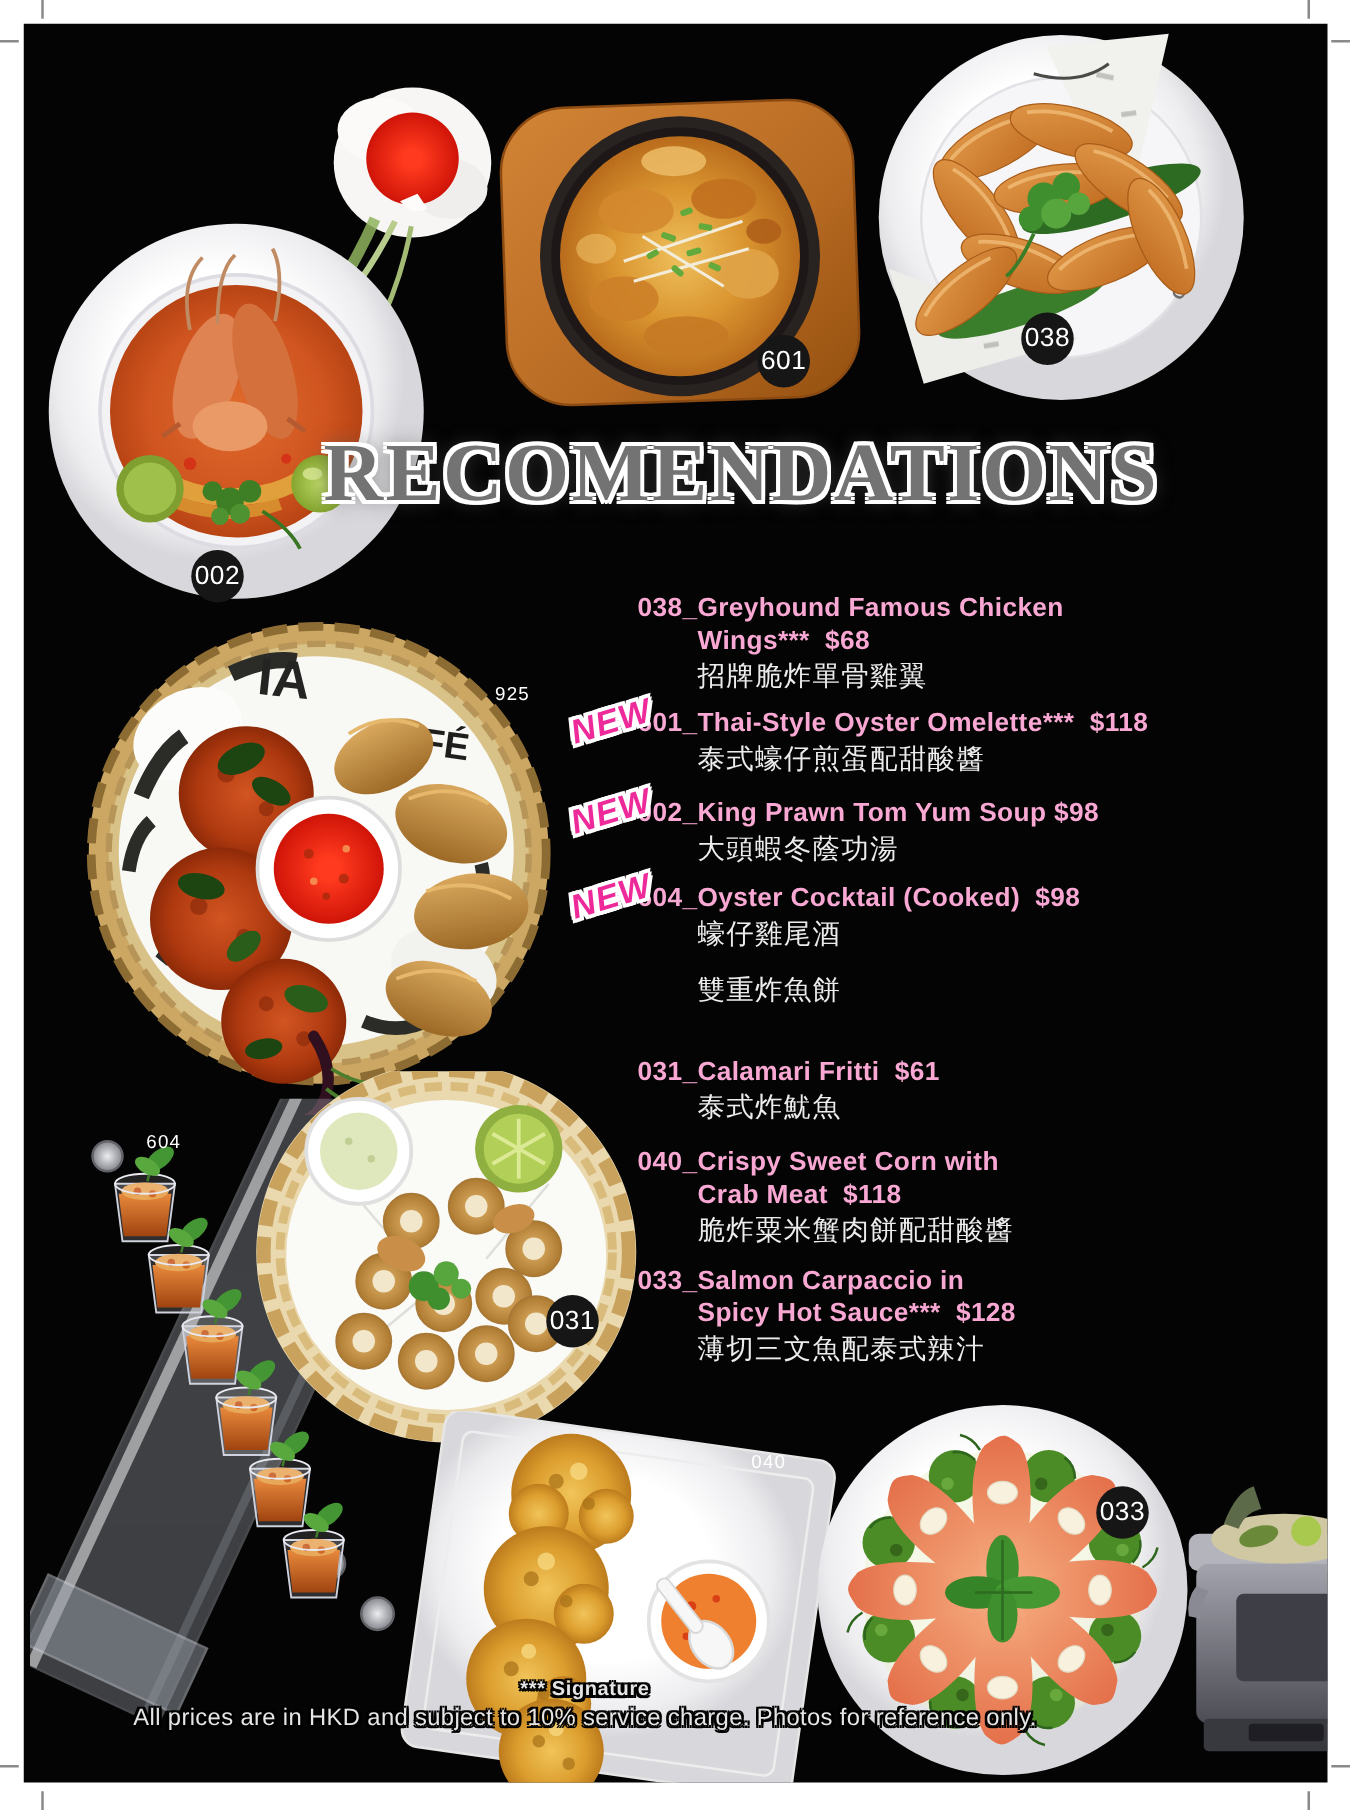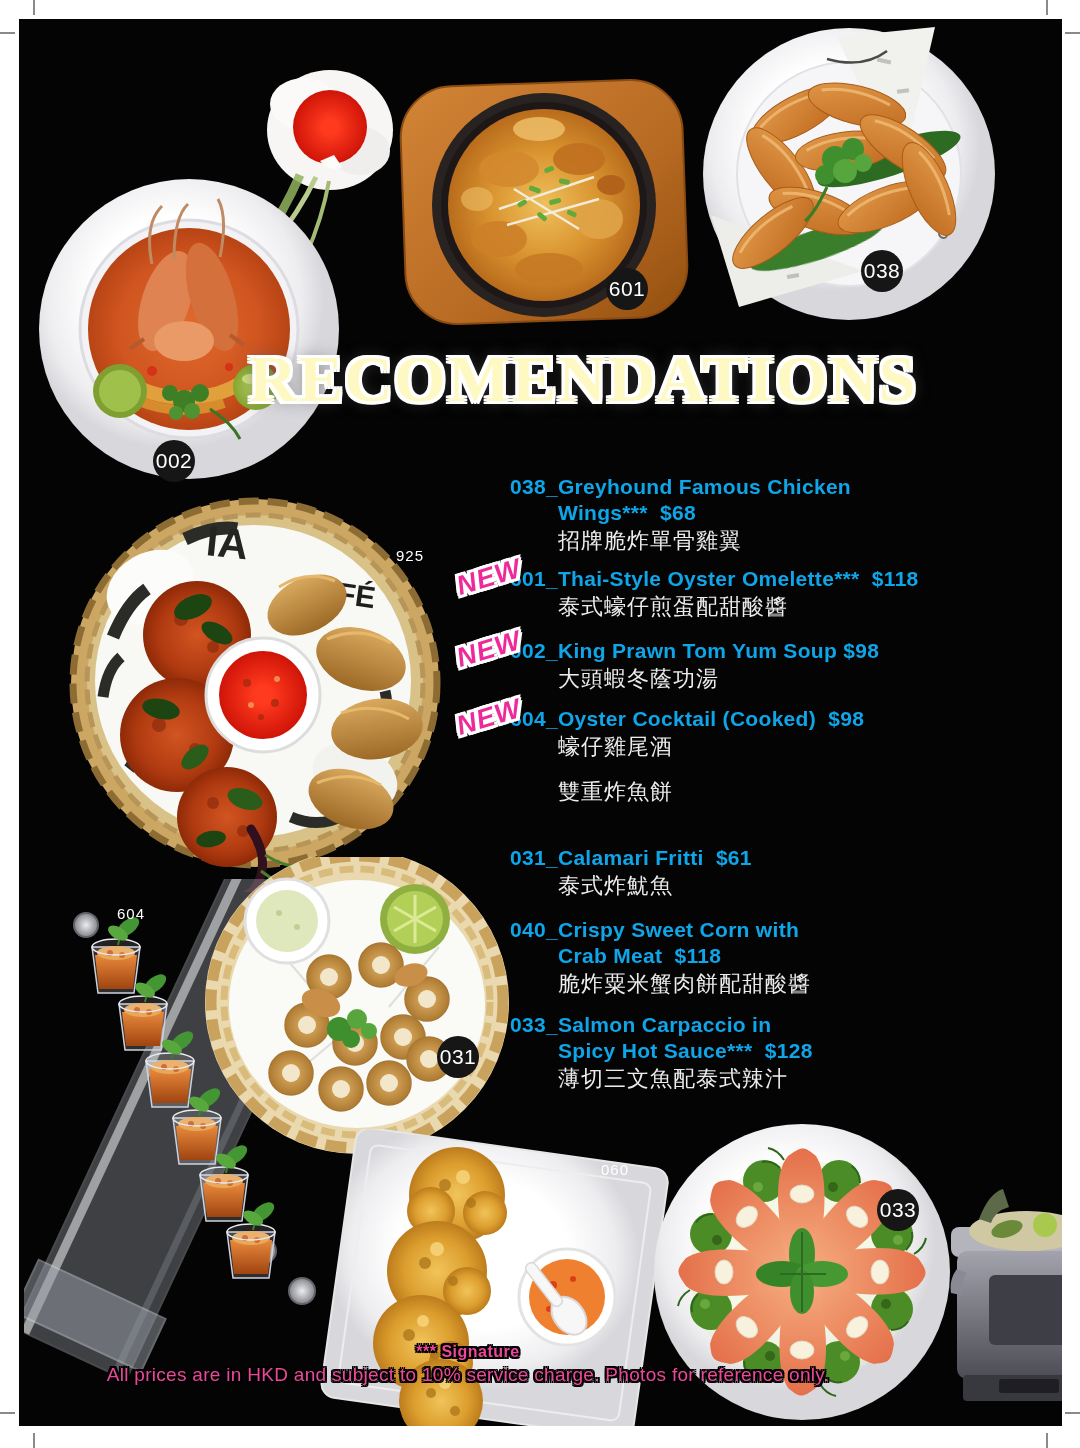--- a/index.html
+++ b/index.html
@@ -1,42 +1,42 @@
 <!DOCTYPE html>
 <html><head>
 <meta charset="utf-8">
 <style>
   html,body{margin:0;padding:0;background:#ffffff;}
   body{width:1080px;height:1448px;position:relative;font-family:"Liberation Sans",sans-serif;overflow:hidden;}
   .crop{position:absolute;background:#8a8a8a;}
   #page{position:absolute;left:19px;top:19px;width:1043px;height:1407px;background:#040404;overflow:hidden;}
   .photo{position:absolute;}
   .title{
-    position:absolute;left:230px;top:322px;width:720px;text-align:left;z-index:30;
+    position:absolute;left:214px;top:322px;width:720px;text-align:center;z-index:30;
     font-family:"Liberation Serif",serif;font-weight:bold;font-size:66px;letter-spacing:2px;
-    color:#fef9c3;white-space:nowrap;
+    color:#737373;white-space:nowrap;
     text-shadow:-3px -3px 0 #fff,3px -3px 0 #fff,-3px 3px 0 #fff,3px 3px 0 #fff,
                 0 -3px 0 #fff,0 3px 0 #fff,-3px 0 0 #fff,3px 0 0 #fff,0 0 16px rgba(90,90,90,.8);
   }
   .menu-col{position:absolute;left:491px;top:0;width:540px;z-index:40;}
   .menu-item{position:absolute;left:0;color:#fff;}
-  .ln{font-weight:bold;font-size:21px;line-height:26px;letter-spacing:.3px;white-space:pre-wrap;color:#0ea5e9;}
+  .ln{font-weight:bold;font-size:21px;line-height:26px;letter-spacing:.3px;white-space:pre-wrap;color:#f9a8d4;}
   .indent{padding-left:48px;}
   .zh{font-weight:normal;font-size:22px;line-height:28px;color:#ececec;letter-spacing:1px;padding-left:48px;margin-top:1px;}
   .new-sticker{
     position:absolute;left:-54px;top:-4px;z-index:41;
     font-style:italic;font-weight:bold;font-size:27px;letter-spacing:1px;color:#ee2a9a;
     transform:rotate(-17deg);
     text-shadow:-3px -3px 0 #fff,3px -3px 0 #fff,-3px 3px 0 #fff,3px 3px 0 #fff,
                 0 -3px 0 #fff,0 3px 0 #fff,-3px 0 0 #fff,3px 0 0 #fff;
   }
   .badge{position:absolute;width:42px;height:42px;border-radius:50%;background:#161616;z-index:35;
          color:#fff;font-size:21px;line-height:42px;text-align:center;letter-spacing:.5px;}
   .plabel{position:absolute;color:#fff;font-size:15px;letter-spacing:1px;z-index:35;}
-  .footnote{position:absolute;left:0;width:898px;text-align:center;z-index:50;color:#ec4899;
+  .footnote{position:absolute;left:0;width:898px;text-align:center;z-index:50;color:#e5e5e5;
             text-shadow:-2px -2px 0 #000,2px -2px 0 #000,-2px 2px 0 #000,2px 2px 0 #000,
                         0 -2px 0 #000,0 2px 0 #000,-2px 0 0 #000,2px 0 0 #000;}
   .fn-sig{top:1324px;font-size:16px;font-weight:bold;letter-spacing:.5px;}
   .fn-dis{top:1345px;font-size:19px;letter-spacing:.3px;}
 </style>
 </head>
 <body>
 
 <svg width="0" height="0" style="position:absolute">
   <defs>
@@ -544,26 +544,26 @@
     <rect x="40" y="96" width="102" height="70" rx="6" fill="#3e3e46"></rect>
     <rect x="14" y="196" width="128" height="26" rx="4" fill="#38383f"></rect>
     <rect x="50" y="200" width="60" height="14" rx="3" fill="#1e1e24"></rect>
     <path d="M8,90 q-8,10 -6,24 l10,2 q0,-14 6,-22 Z" fill="#8a8a94"></path>
   </svg>
 
   <div class="title">RECOMENDATIONS</div>
 
   <div class="badge" style="left:134px;top:421px;">002</div>
   <div class="badge" style="left:587px;top:249px;text-align:center;">601</div>
-  <div class="badge" style="left:798px;top:231px;margin-left:44px;">038</div>
+  <div class="badge" style="left:798px;top:231px;">038</div>
   <div class="badge" style="left:418px;top:1017px;">031</div>
   <div class="badge" style="left:858px;top:1170px;">033</div>
   <div class="plabel" style="left:377px;top:528px;">925</div>
   <div class="plabel" style="left:98px;top:886px;">604</div>
-  <div class="plabel" style="left:582px;top:1142px;">060</div>
+  <div class="plabel" style="left:582px;top:1142px;">040</div>
 
   <div class="menu-col">
 
     <div class="menu-item" style="top:455px;">
       <div class="ln">038_Greyhound Famous Chicken</div>
       <div class="ln indent">Wings***  $68</div>
       <div class="zh">招牌脆炸單骨雞翼</div>
     </div>
 
     <div class="menu-item" style="top:547px;">

